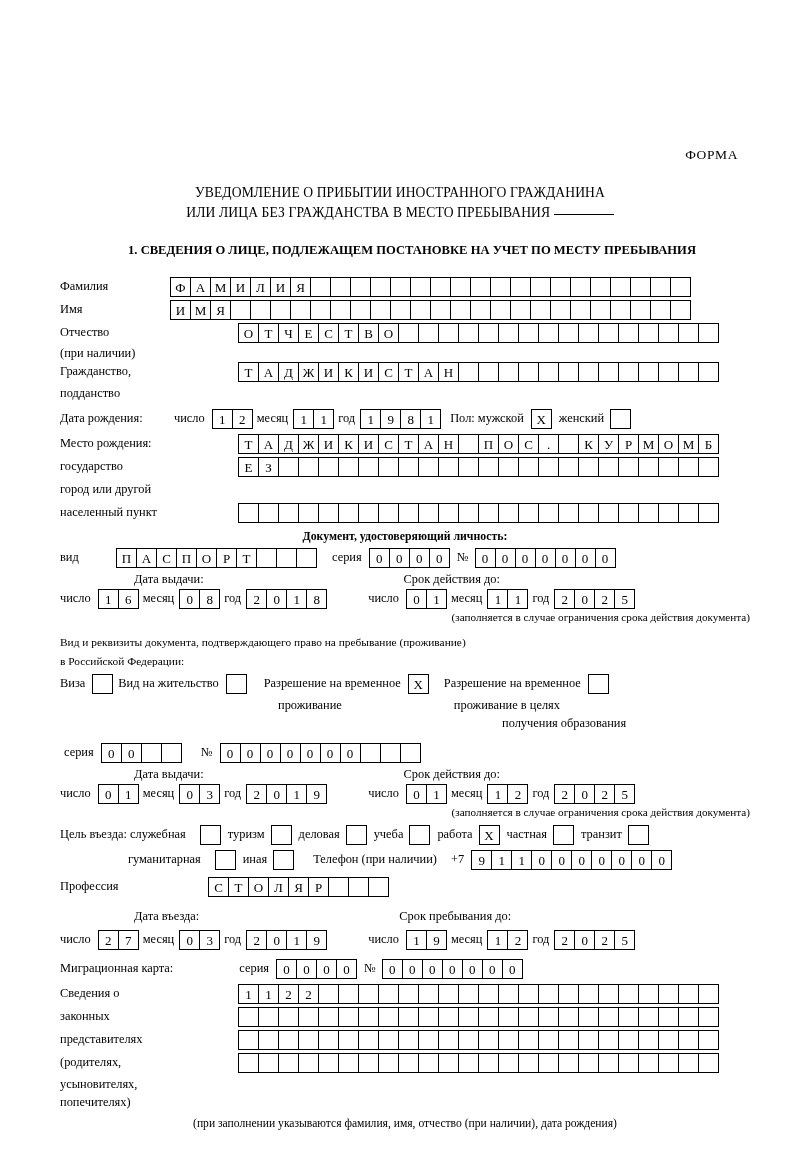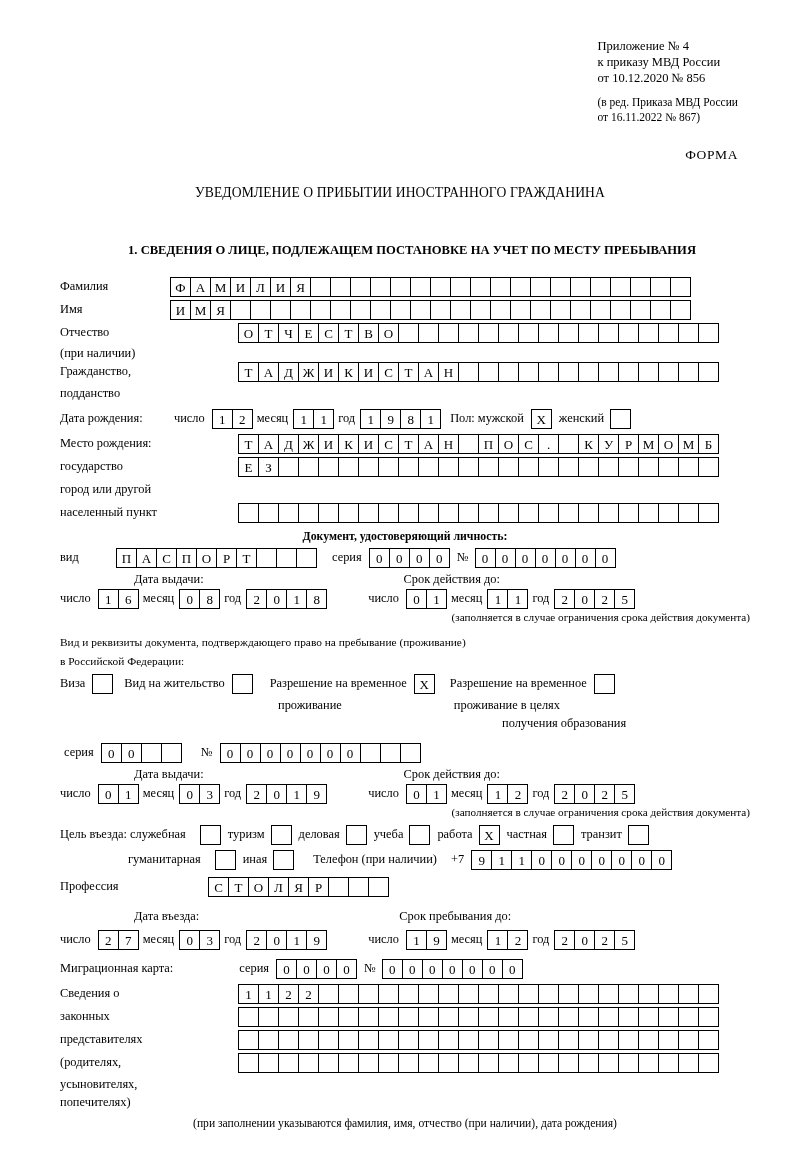--- a/index.html
+++ b/index.html
@@ -136,32 +136,29 @@
     flex: 0 0 110px;
     font-size: 12.4px;
     line-height: 17px;
   }
 </style>
 </head>
 <body>
 
 <div class="page">
 
-  <div class="hdr">
-    <div>Приложение № 4</div>
-    <div>к приказу МВД России</div>
-    <div>от 10.12.2020 № 856</div>
-    <div class="small">(в ред. Приказа МВД России</div>
-    <div class="small" style="margin-top:0">от 16.11.2022 № 867)</div>
-  </div>
 
   <div class="forma">ФОРМА</div>
 
   <div class="title">
     <div>УВЕДОМЛЕНИЕ О ПРИБЫТИИ ИНОСТРАННОГО ГРАЖДАНИНА</div>
+    <div style="display:inline-block">
+      <span>ИЛИ ЛИЦА БЕЗ ГРАЖДАНСТВА В МЕСТО ПРЕБЫВАНИЯ</span>
+      <span class="uline"></span>
+    </div>
   </div>
 
   <div class="section1">1. СВЕДЕНИЯ О ЛИЦЕ, ПОДЛЕЖАЩЕМ ПОСТАНОВКЕ НА УЧЕТ ПО МЕСТУ ПРЕБЫВАНИЯ</div>
 
   <div class="body">
 
     <div class="row">
       <div class="lbl lbl-w110">Фамилия</div>
       <div class="boxes" id="surname-boxes">
           <div class="bx">Ф</div>
@@ -497,21 +494,21 @@
     </div>
     <div class="row" style="min-height:20px;margin-bottom:2px">
       <div class="note">в Российской Федерации:</div>
     </div>
 
     <div class="row">
       <div class="lbl">Виза</div>
       <div class="boxes gapL" id="visa-box">
           <div class="bx"></div>
         </div>
-      <div class="lbl" style="margin-left:12px">Вид на жительство</div>
+      <div class="lbl" style="margin-left:6px">Вид на жительство</div>
       <div class="boxes gapL" id="residence-box">
           <div class="bx"></div>
         </div>
       <div class="lbl" style="margin-left:18px">Разрешение на временное</div>
       <div class="boxes gapL" id="temp-res-box">
           <div class="bx">Х</div>
         </div>
       <div class="lbl" style="margin-left:16px">Разрешение на временное</div>
       <div class="boxes gapL" id="edu-res-box">
           <div class="bx"></div>

